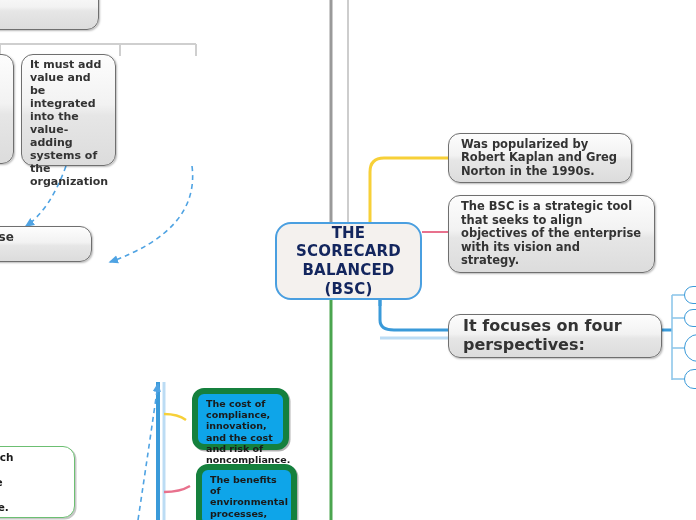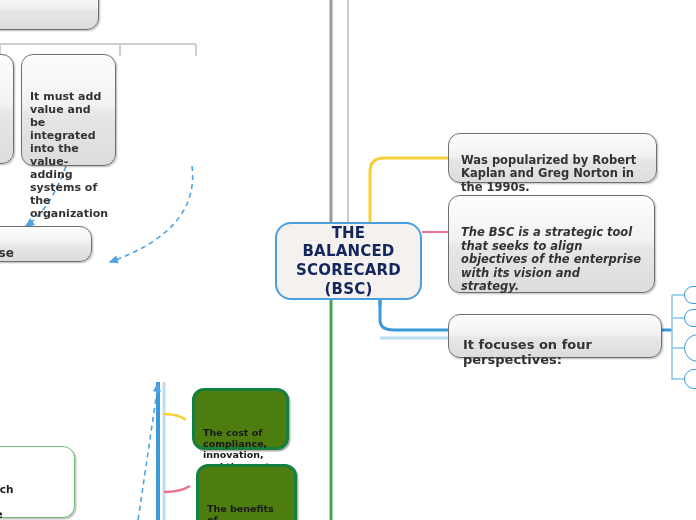--- a/index.html
+++ b/index.html
@@ -19,22 +19,22 @@
     box-shadow:1px 1px 2px rgba(0,0,0,0.28);
     color:#333333;
     font-weight:bold;
     display:flex;align-items:center;
     line-height:1.18;
   }
   .node .txt{display:block;width:100%;}
 
   
   .node.plain{
-    background:#4d7c0f;
-    border:3px solid #15803d;
+    background:#0ea5e9;
+    border:6px solid #15803d;
     box-shadow:1.5px 1.5px 0 rgba(0,0,0,0.30);
     color:#1a1a1a;
   }
 
   .node.center{
     background:#f4f1ee;
     border:2px solid #4a9fe0;
     border-radius:16px;
     box-shadow:none;
     color:#13265e;
@@ -51,21 +51,21 @@
     box-shadow:1.5px 1.5px 0 rgba(0,0,0,0.22);
     color:#1a1a1a;
   }
   .node.blueline{
     border:1.5px solid #3a9ad9;
     background:#ffffff;
     box-shadow:none;
     border-radius:14px;
   }
   .ctr{text-align:center;}
-  .lft{text-align:left;margin-top:32px;}
+  .lft{text-align:left;}
 </style>
 </head>
 <body>
 
 <div id="canvas">
 
   <svg class="wires" viewBox="0 0 696 520">
 
     <path d="M331,222 L331,0" stroke="#9a9a9a" stroke-width="3" fill="none"></path>
 
@@ -107,35 +107,35 @@
       </marker>
     </defs>
     <path d="M66,166 Q50,210 26,226" stroke="#4fa3e3" stroke-width="1.6" fill="none" stroke-dasharray="5,4" marker-end="url(#arrowb)"></path>
     <path d="M192,166 Q200,230 110,262" stroke="#4fa3e3" stroke-width="1.6" fill="none" stroke-dasharray="5,4" marker-end="url(#arrowb)"></path>
     <path d="M138,520 Q150,440 158,384" stroke="#4fa3e3" stroke-width="1.6" fill="none" stroke-dasharray="5,4" marker-end="url(#arrowb)"></path>
   </svg>
 
   <div class="node center" style="left:275px;top:222px;width:147px;height:78px;padding:4px 8px;">
     <div class="txt ctr">
       <div>THE</div>
+      <div>SCORECARD</div>
       <div>BALANCED</div>
-      <div>SCORECARD</div>
       <div>(BSC)</div>
     </div>
   </div>
 
-  <div class="node" style="left:448px;top:133px;width:209px;height:50px;padding:5px 12px;font-size:11.5px;">
+  <div class="node" style="left:448px;top:133px;width:184px;height:50px;padding:5px 12px;font-size:11.5px;">
     <span class="txt lft">Was popularized by Robert Kaplan and Greg Norton in the 1990s.</span>
   </div>
 
-  <div class="node" style="left:448px;top:195px;width:207px;height:98px;padding:5px 12px;font-size:11.5px;font-style:italic;">
+  <div class="node" style="left:448px;top:195px;width:207px;height:78px;padding:5px 12px;font-size:11.5px;">
     <span class="txt lft">The BSC is a strategic tool that seeks to align objectives of the enterprise with its vision and strategy.</span>
   </div>
 
-  <div class="node" style="left:448px;top:314px;width:214px;height:44px;padding:5px 14px;font-size:13px;">
+  <div class="node" style="left:448px;top:314px;width:214px;height:44px;padding:5px 14px;font-size:16px;">
     <span class="txt lft">It focuses on four perspectives:</span>
   </div>
 
   <div class="node blueline" style="left:684px;top:286px;width:40px;height:18px;padding:2px 5px;font-size:9px;">
     <span class="txt lft"></span>
   </div>
   <div class="node blueline" style="left:684px;top:309px;width:40px;height:18px;padding:2px 5px;font-size:9px;">
     <span class="txt lft"></span>
   </div>
   <div class="node blueline" style="left:684px;top:334px;width:40px;height:28px;padding:2px 5px;font-size:9px;">

